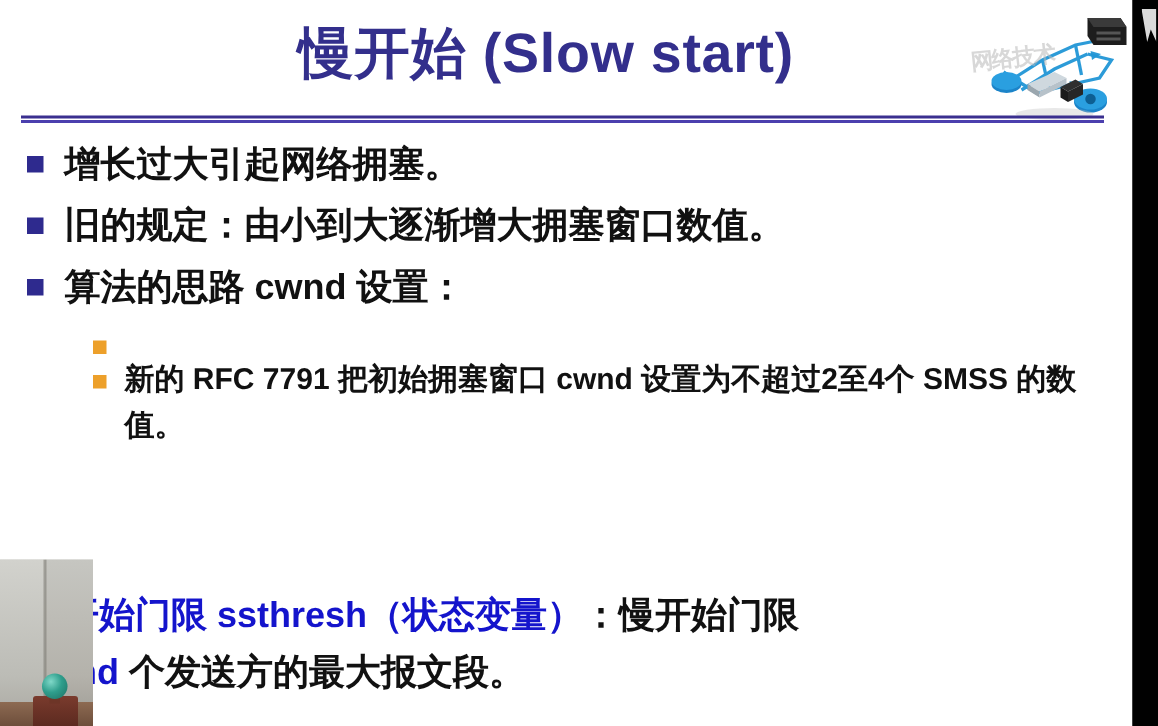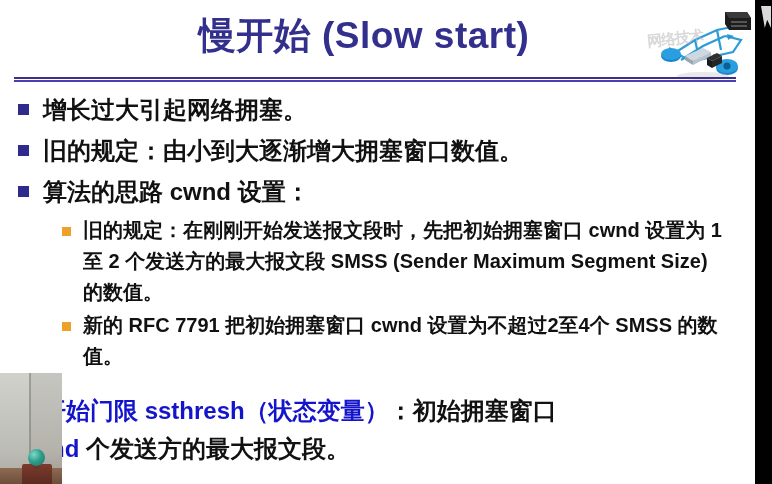--- a/index.html
+++ b/index.html
@@ -299,31 +299,30 @@
         <span class="tx c-red">旧的规定：由小到大逐渐增大拥塞窗口数值。</span>
       </div>
 
       <div class="lv1">
         <span class="mk"></span>
         <span class="tx c-blue">算法的思路 cwnd 设置：</span>
       </div>
 
       <div class="lv2">
         <span class="mk"></span>
-        <span class="tx c-black">旧的规定：在刚刚开始发送报文段时，先把初始拥塞窗口 cwnd 设置为 1 至 2 个发送方的最大报文段 SMSS (Sender Maximum Segment Size) 的数值。</span>
       </div>
 
       <div class="lv2">
         <span class="mk"></span>
         <span class="tx c-black">新的 RFC 7791 把初始拥塞窗口 cwnd 设置为不超过2至4个 SMSS 的数值。</span>
       </div>
 
       <div id="final-bullet">
         <div>
-          <span class="c-blue">慢开始门限 ssthresh（状态变量）</span><span class="c-black">：初始拥塞窗口</span>
+          <span class="c-blue">慢开始门限 ssthresh（状态变量）</span><span class="c-black">：慢开始门限</span>
         </div>
         <div>
           <span class="c-blue">cwnd</span><span class="c-black"> 个发送方的最大报文段。</span>
         </div>
       </div>
 
     </div>
 
     <div id="webcam">
       <div id="wc-wall-left"></div>

